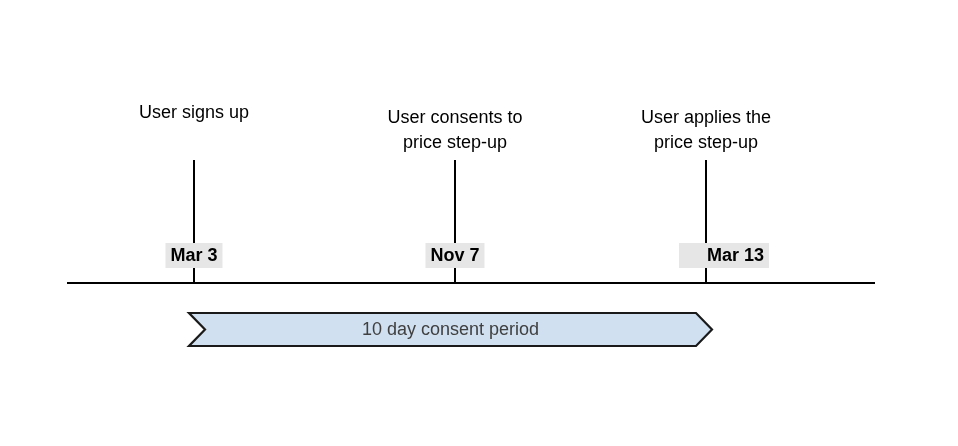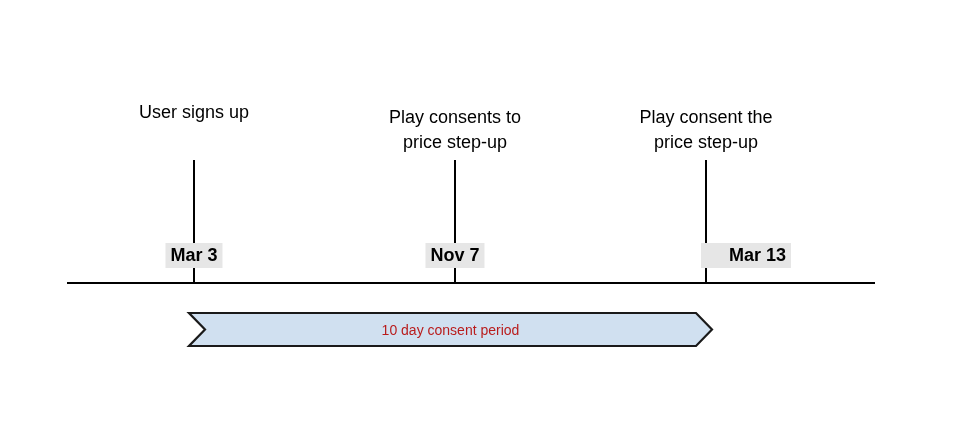--- a/index.html
+++ b/index.html
@@ -79,52 +79,52 @@
   }
   .banner-text {
     position: absolute;
     left: 0;
     top: 0;
     width: 100%;
     height: 100%;
     display: flex;
     align-items: center;
     justify-content: center;
-    font-size: 14px;
-    color: #b91c1c;
+    font-size: 18px;
+    color: #404040;
     white-space: nowrap;
     pointer-events: none;
   }
 </style>
 </head>
 <body>
 
 <div id="canvas">
 
   <div class="axis-line"></div>
 
   <div class="event-label" style="left:194px; top:100px;">
     <div>User signs up</div>
   </div>
   <div class="event-tick" style="left:193px;"></div>
   <div class="date-badge" style="left:194px;">Mar 3</div>
 
   <div class="event-label" style="left:455px; top:105px;">
-    <div>Play consents to</div>
+    <div>User consents to</div>
     <div>price step-up</div>
   </div>
   <div class="event-tick" style="left:454px;"></div>
   <div class="date-badge" style="left:455px;">Nov 7</div>
 
   <div class="event-label" style="left:706px; top:105px;">
-    <div>Play consent the</div>
+    <div>User applies the</div>
     <div>price step-up</div>
   </div>
   <div class="event-tick" style="left:705px;"></div>
-  <div class="date-badge" style="left:746px;padding-left:28px;">Mar 13</div>
+  <div class="date-badge" style="left:724px;padding-left:28px;">Mar 13</div>
 
   <div class="banner">
     <svg viewBox="0 0 525 35" preserveAspectRatio="none">
       <polygon points="1,1 508,1 524,17.5 508,34 1,34 17,17.5" fill="#d0e0f0" stroke="#1a1a1a" stroke-width="2.2" stroke-linejoin="miter"></polygon>
     </svg>
     <div class="banner-text">10 day consent period</div>
   </div>
 
 </div>
 

